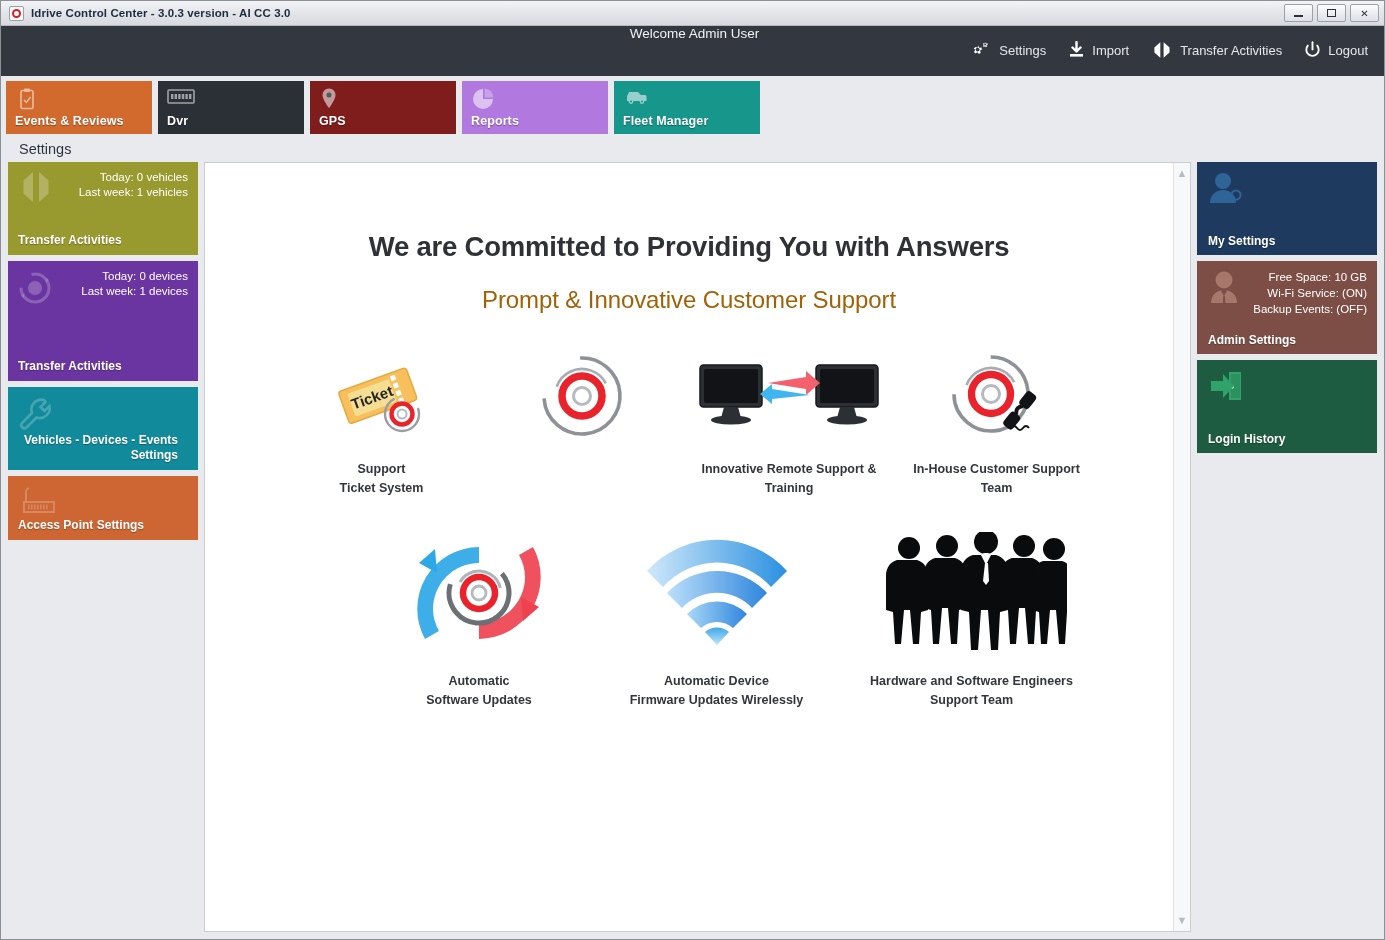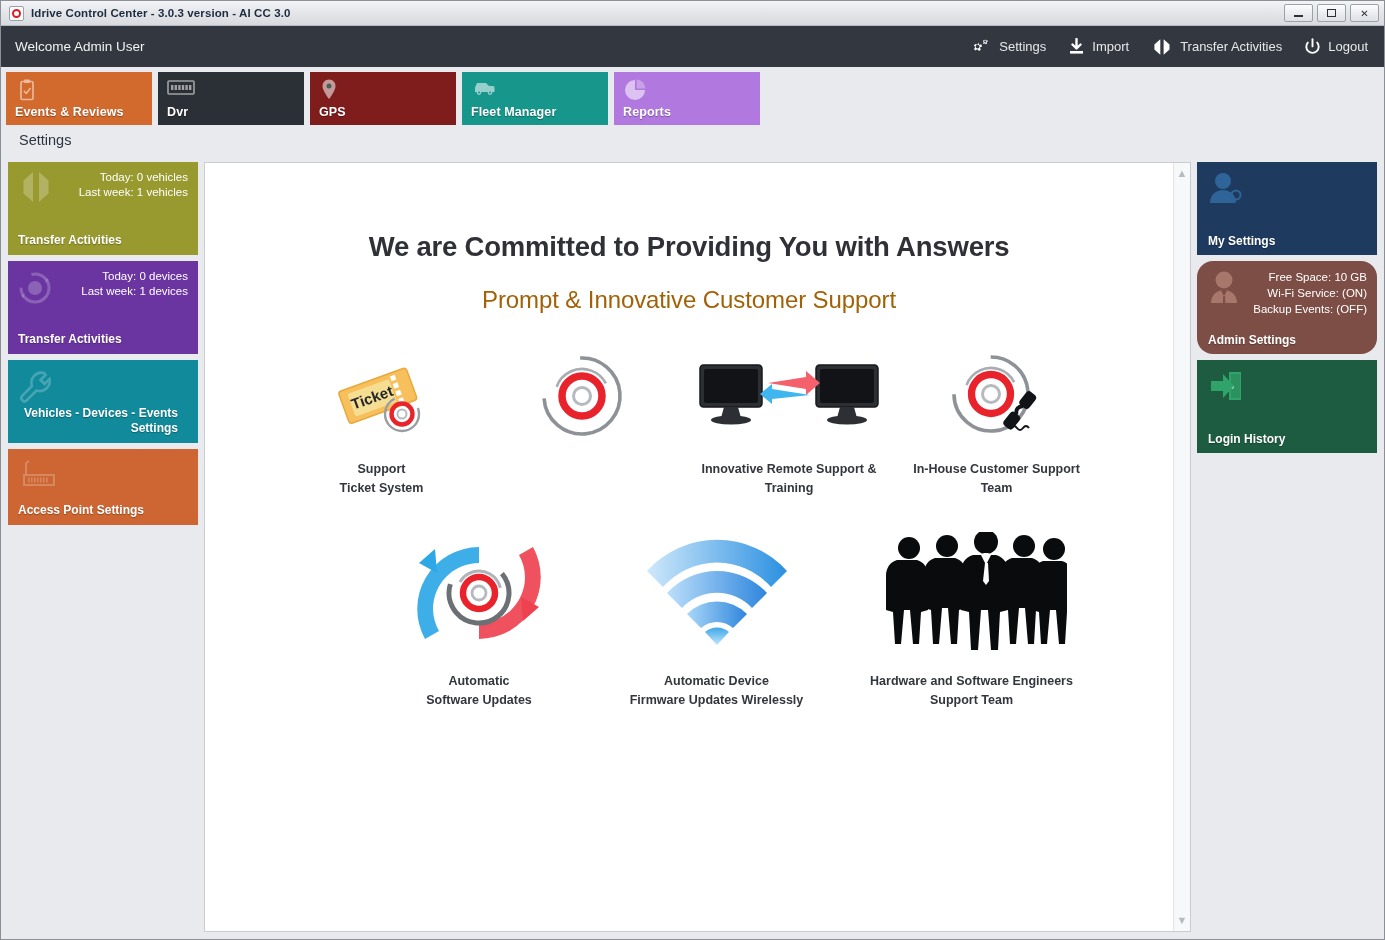--- a/index.html
+++ b/index.html
@@ -57,25 +57,26 @@
     background: linear-gradient(180deg,#fdfdfe 0%, #eceef1 50%, #dde0e5 100%);
     display: flex; align-items: center; justify-content: center;
     font-size: 10px; color: #2a2f38;
     cursor: pointer;
   }
   .win-btn .glyph-min { width: 9px; height: 2px; background: #2a2f38; margin-top: 5px; }
   .win-btn .glyph-max { width: 9px; height: 8px; border: 1.6px solid #2a2f38; }
 
   
   #top-bar {
-    height: 41px;
+    height: 50px;
     background: #333840;
     display: flex; align-items: center;
     padding: 0 10px 0 14px;
     color: #e9eaec;
+    flex-direction: column;
   }
   #welcome-text { font-size: 13.5px; color: #f0f1f2; }
   #top-actions {
     margin-left: auto;
     display: flex; align-items: center; gap: 22px;
     padding-right: 6px;
   }
   .top-action {
     display: flex; align-items: center; gap: 7px;
     font-size: 13px; color: #e6e7e9;
@@ -340,43 +341,43 @@
     <div class="tab" style="background:#7f1d1d">
       <span class="tab-icon">
         <svg width="20" height="24" viewBox="0 0 20 24">
           <path d="M10 1.5c-3.6 0-6.5 2.9-6.5 6.5 0 4.9 6.5 13 6.5 13s6.5-8.1 6.5-13c0-3.6-2.9-6.5-6.5-6.5z" fill="#ffffff"></path>
           <circle cx="10" cy="8" r="2.5" fill="#169b7e"></circle>
         </svg>
       </span>
       <span class="tab-label">GPS</span>
     </div>
 
+    <div class="tab" style="background:#b179e0">
+      <span class="tab-icon">
+        <svg width="24" height="24" viewBox="0 0 24 24">
+          <path d="M12 2a10 10 0 1 0 10 10H12z" fill="#ffffff"></path>
+          <path d="M13.6 1.6v8.8h8.8A9 9 0 0 0 13.6 1.6z" fill="#ffffff" opacity=".55"></path>
+        </svg>
+      </span>
+      <span class="tab-label">Reports</span>
+    </div>
+
     <div class="tab" style="background:#17968c">
       <span class="tab-icon">
         <svg width="28" height="20" viewBox="0 0 28 20">
           <path d="M6 5h9l3 3h4a1.5 1.5 0 0 1 1.5 1.5V14H4V9.5L6 5z" fill="#ffffff"></path>
           <circle cx="8" cy="14.6" r="2.3" fill="#ffffff"></circle>
           <circle cx="19" cy="14.6" r="2.3" fill="#ffffff"></circle>
           <circle cx="8" cy="14.6" r="1" fill="#17968c"></circle>
           <circle cx="19" cy="14.6" r="1" fill="#17968c"></circle>
         </svg>
       </span>
       <span class="tab-label">Fleet Manager</span>
     </div>
 
-    <div class="tab" style="background:#b179e0">
-      <span class="tab-icon">
-        <svg width="24" height="24" viewBox="0 0 24 24">
-          <path d="M12 2a10 10 0 1 0 10 10H12z" fill="#ffffff"></path>
-          <path d="M13.6 1.6v8.8h8.8A9 9 0 0 0 13.6 1.6z" fill="#ffffff" opacity=".55"></path>
-        </svg>
-      </span>
-      <span class="tab-label">Reports</span>
-    </div>
-
   </div>
 
   <div id="breadcrumb-row">
     <span id="breadcrumb">Settings</span>
   </div>
 
   <div id="body-area">
 
     <div id="left-col">
 
@@ -387,21 +388,21 @@
             <path d="M23 2v30l9.5-8.5v-13z" fill="#ffffff" opacity=".55"></path>
           </svg>
         </span>
         <div class="tile-stats">
           <div>Today: 0 vehicles</div>
           <div>Last week: 1 vehicles</div>
         </div>
         <div class="tile-title">Transfer Activities</div>
       </div>
 
-      <div class="side-tile" style="background:#6a35a0; height:93px;">
+      <div class="side-tile" style="background:#6a35a0; height:120px;">
         <span class="tile-icon">
           <svg width="38" height="38" viewBox="0 0 38 38">
             <circle cx="19" cy="19" r="14" fill="none" stroke="#ffffff" stroke-width="3" opacity=".5" stroke-dasharray="44 18"></circle>
             <circle cx="19" cy="19" r="7" fill="#ffffff" opacity=".5"></circle>
             <path d="M30 9l3 2-3.5 3z" fill="#ffffff" opacity=".5"></path>
             <path d="M8 29l-3-2 3.5-3z" fill="#ffffff" opacity=".5"></path>
           </svg>
         </span>
         <div class="tile-stats">
           <div>Today: 0 devices</div>
@@ -412,21 +413,21 @@
 
       <div class="side-tile" style="background:#118a9c; height:83px;">
         <span class="tile-icon">
           <svg width="40" height="38" viewBox="0 0 40 38">
             <path d="M28 5a10 10 0 0 0-12 13L6 28a3.2 3.2 0 0 0 4.5 4.5l10-10A10 10 0 0 0 33.5 11l-5 5-4-4 5-5A10 10 0 0 0 28 5z" fill="none" stroke="#ffffff" stroke-width="2.6" opacity=".5"></path>
           </svg>
         </span>
         <div class="tile-title" style="width:160px;text-align:right;">Vehicles - Devices - Events Settings</div>
       </div>
 
-      <div class="side-tile" style="background:#cd6632; height:76px;">
+      <div class="side-tile" style="background:#cd6632; height:64px;">
         <span class="tile-icon">
           <svg width="46" height="36" viewBox="0 0 46 36">
             <path d="M8 18h30v10H8z" fill="none" stroke="#ffffff" stroke-width="2" opacity=".5"></path>
             <path d="M10 6v11M10 6l3-2" stroke="#ffffff" stroke-width="2" opacity=".5" fill="none"></path>
             <g fill="#ffffff" opacity=".5">
               <rect x="12" y="20.5" width="1.6" height="5"></rect>
                 <rect x="15" y="20.5" width="1.6" height="5"></rect>
               <rect x="18" y="20.5" width="1.6" height="5"></rect>
                 <rect x="21" y="20.5" width="1.6" height="5"></rect>
               <rect x="24" y="20.5" width="1.6" height="5"></rect>
@@ -629,21 +630,21 @@
         <span class="tile-icon">
           <svg width="38" height="38" viewBox="0 0 38 38">
             <circle cx="16" cy="11" r="8" fill="#2f6498"></circle>
             <path d="M3 33c0-8 6-13 13-13s13 5 13 13z" fill="#2f6498"></path>
             <circle cx="29" cy="25" r="4.5" fill="none" stroke="#2f6498" stroke-width="2"></circle>
           </svg>
         </span>
         <div class="tile-title">My Settings</div>
       </div>
 
-      <div class="right-tile" style="background:#7d4e45; height:93px;border-radius:16px;">
+      <div class="right-tile" style="background:#7d4e45; height:93px;">
         <span class="tile-icon">
           <svg width="36" height="38" viewBox="0 0 36 38">
             <circle cx="17" cy="11" r="8.5" fill="#a8776c"></circle>
             <path d="M4 34c0-8 6-13 13-13s13 5 13 13z" fill="#a8776c"></path>
             <path d="M14 22l3 5 3-5-1.5-1h-3z" fill="#7d4e45"></path>
             <path d="M16.3 27h1.6l.6 8h-2.8z" fill="#7d4e45"></path>
           </svg>
         </span>
         <div class="tile-stats">
           <div>Free Space:  10 GB</div>

